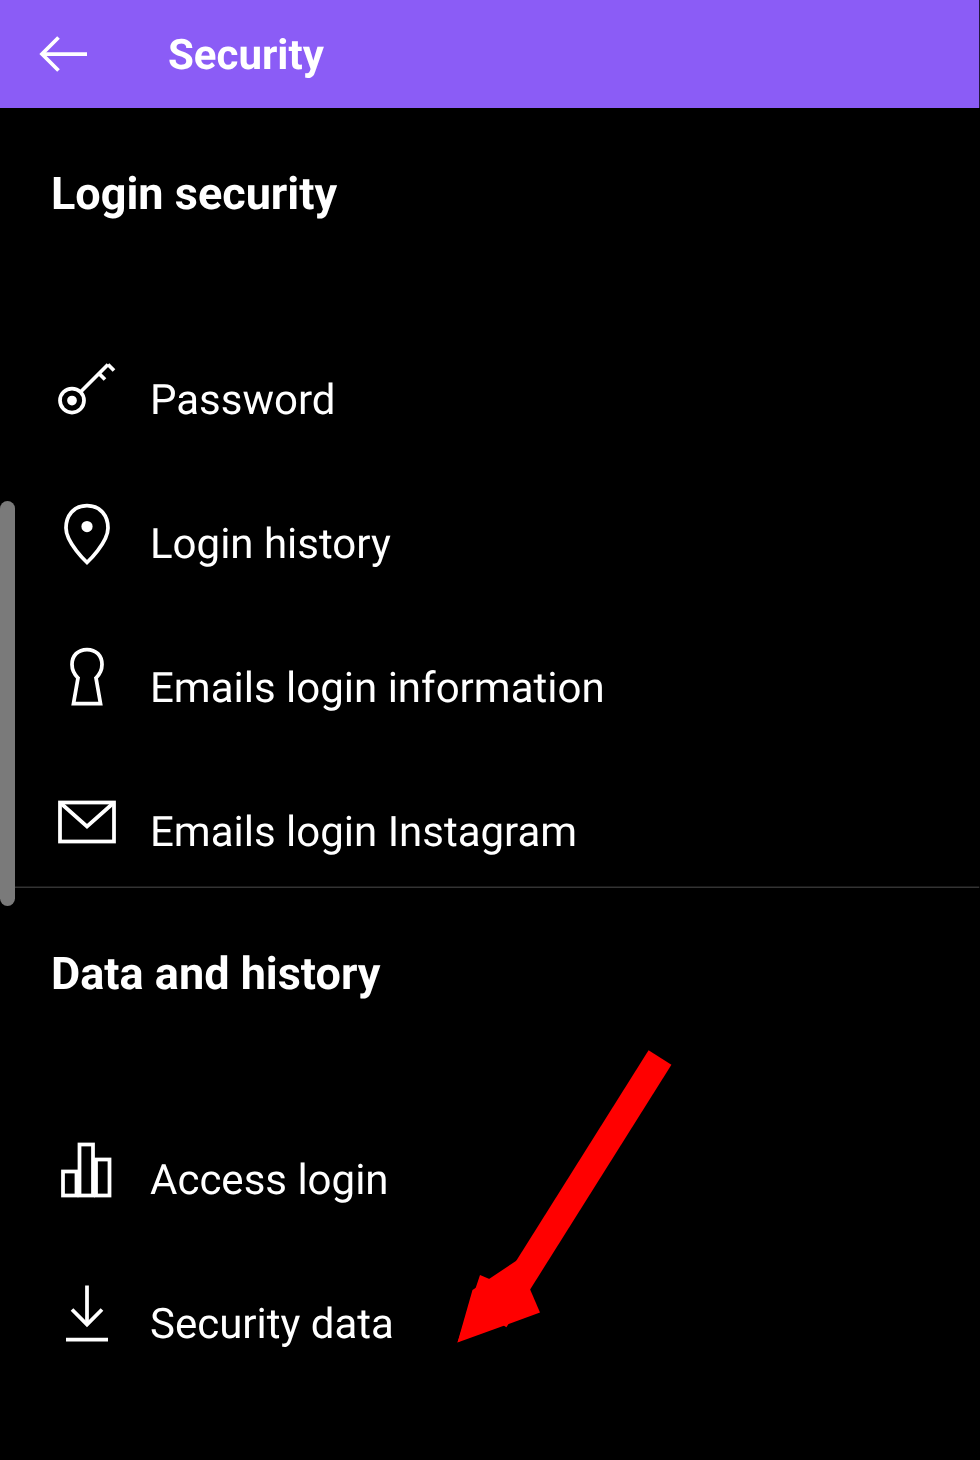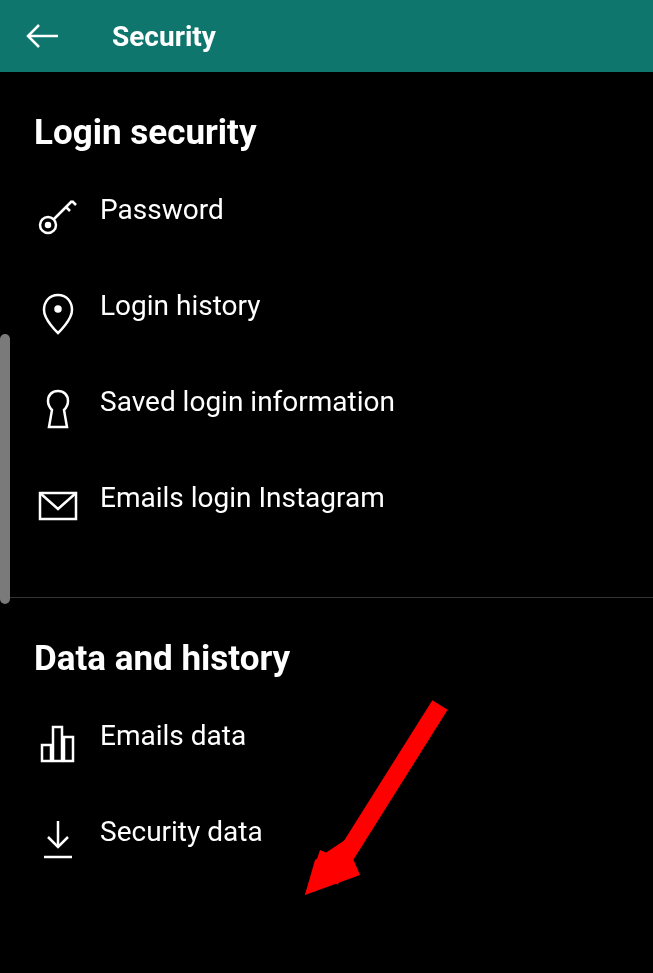--- a/index.html
+++ b/index.html
@@ -13,21 +13,21 @@
       background: #000;
       color: #fff;
       font-family: -apple-system, BlinkMacSystemFont, "Segoe UI", Roboto, Helvetica, Arial, sans-serif;
       overflow: hidden;
       position: relative;
     }
     .header {
       display: flex;
       align-items: center;
       height: 72px;
-      background: #0f766e;
+      background: #8b5cf6;
       padding: 0 20px;
     }
     .back-btn {
       width: 44px;
       height: 44px;
       display: flex;
       align-items: center;
       justify-content: center;
       cursor: pointer;
     }
@@ -36,27 +36,27 @@
       font-weight: 700;
       margin-left: 48px;
     }
     .content {
       background: #000;
     }
     .section {
       padding: 40px 34px 20px 34px;
     }
     .section-title {
-      font-size: 35px;
+      font-size: 30px;
       font-weight: 700;
       margin-bottom: 40px;
     }
     .menu-item {
       display: flex;
-      align-items: flex-start;
+      align-items: flex-end;
       height: 96px;
       cursor: pointer;
     }
     .menu-icon {
       width: 48px;
       height: 48px;
       display: flex;
       align-items: center;
       justify-content: center;
       flex-shrink: 0;
@@ -130,21 +130,21 @@
       </div>
       <div class="menu-label">Login history</div>
     </div>
 
     <div class="menu-item">
       <div class="menu-icon">
         <svg width="48" height="48" viewBox="0 0 48 48" fill="none" stroke="#fff" stroke-width="2.5">
           <path d="M24 6 C18 6 14 10 14 16 C14 20 16 23 18 25 L15 42 L33 42 L30 25 C32 23 34 20 34 16 C34 10 30 6 24 6 Z"></path>
         </svg>
       </div>
-      <div class="menu-label">Saved login information</div>
+      <div class="menu-label">Emails login information</div>
     </div>
 
 
     <div class="menu-item">
       <div class="menu-icon">
         <svg width="48" height="48" viewBox="0 0 48 48" fill="none" stroke="#fff" stroke-width="2.5">
           <rect x="6" y="12" width="36" height="26"></rect>
           <polyline points="6,12 24,28 42,12"></polyline>
         </svg>
       </div>
@@ -158,21 +158,21 @@
     <div class="section-title">Data and history</div>
 
     <div class="menu-item">
       <div class="menu-icon">
         <svg width="48" height="48" viewBox="0 0 48 48" fill="none" stroke="#fff" stroke-width="2.5">
           <rect x="8" y="26" width="9" height="16"></rect>
           <rect x="19" y="8" width="9" height="34"></rect>
           <rect x="30" y="18" width="9" height="24"></rect>
         </svg>
       </div>
-      <div class="menu-label">Emails data</div>
+      <div class="menu-label">Access login</div>
     </div>
 
     <div class="menu-item">
       <div class="menu-icon">
         <svg width="48" height="48" viewBox="0 0 48 48" fill="none" stroke="#fff" stroke-width="2.5">
           <line x1="24" y1="6" x2="24" y2="32"></line>
           <polyline points="14,22 24,32 34,22"></polyline>
           <line x1="10" y1="42" x2="38" y2="42"></line>
         </svg>
       </div>

